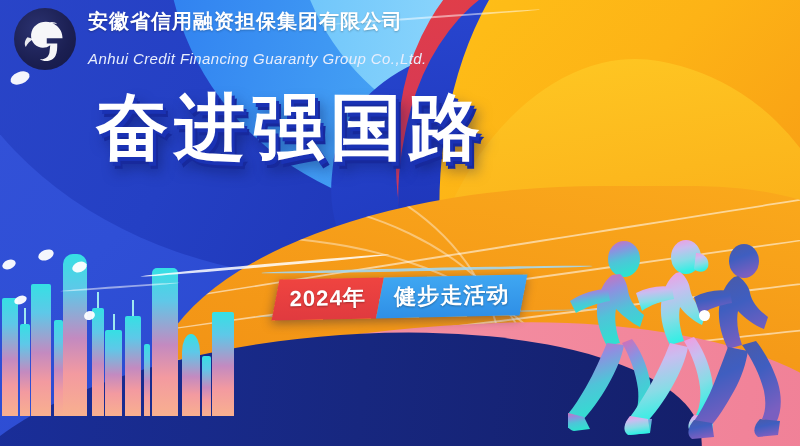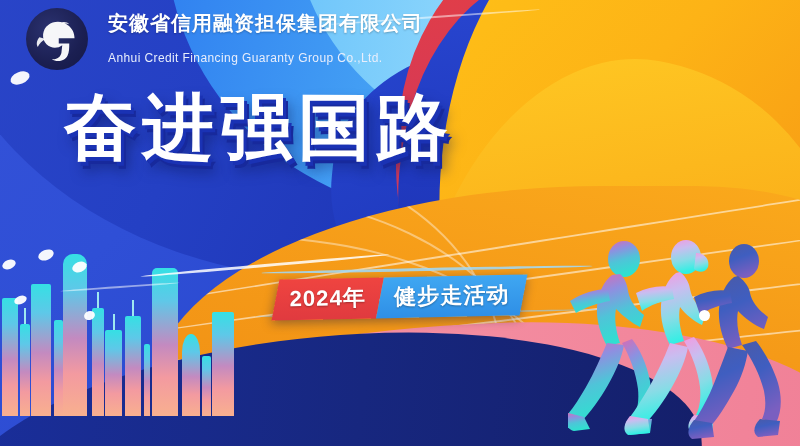--- a/index.html
+++ b/index.html
@@ -133,51 +133,51 @@
 
   
   .streak{
     position:absolute;background:rgba(255,255,255,.85);
     border-radius:50%;height:3px;
   }
   .streak.thin{height:2px;opacity:.6;}
 
   
   .header{
-    position:absolute;left:0;top:8px;display:flex;align-items:center;gap:20px;
-    padding-left:26px;
+    position:absolute;left:0;top:8px;display:flex;align-items:center;gap:12px;
+    padding-left:14px;
   }
   .logo-circle{
     width:62px;height:62px;border-radius:50%;
     background:radial-gradient(circle at 38% 34%,#2b3270 0%,#1b1f52 60%,#141845 100%);
     display:flex;align-items:center;justify-content:center;
     position:relative;flex:none;
   }
   .logo-circle svg{display:block;}
   .brand-cn{
     color:#fff;font-size:20px;font-weight:bold;letter-spacing:1px;
     line-height:1.15;white-space:nowrap;
     text-shadow:0 1px 2px rgba(0,0,0,.25);
   }
   .brand-en{
-    color:#e8eefc;font-size:12px;letter-spacing:.4px;line-height:1.3;
-    white-space:nowrap;margin-top:16px;
+    color:#e8eefc;font-size:15px;letter-spacing:.4px;line-height:1.3;
+    white-space:nowrap;margin-top:16px;font-style:italic;
   }
 
   
   .title-wrap{position:absolute;left:0;top:92px;width:700px;}
   .title-line{
     color:#fff;font-weight:bold;white-space:nowrap;
     font-size:72px;line-height:.98;letter-spacing:6px;
     text-shadow:
       3px 4px 0 #1a32b4,
       5px 7px 0 #17299c,
       7px 10px 14px rgba(10,20,80,.55);
   }
-  .title-line.l1{margin-left:64px;}
+  .title-line.l1{margin-left:96px;}
   .title-line.l2{margin-left:205px;margin-top:8px;}
 
   
   .badge{
     position:absolute;left:276px;top:277px;
     display:flex;align-items:stretch;
     transform:skewX(-12deg) rotate(-1.2deg);
     box-shadow:0 3px 10px rgba(5,15,70,.4);
   }
   .badge-seg{

